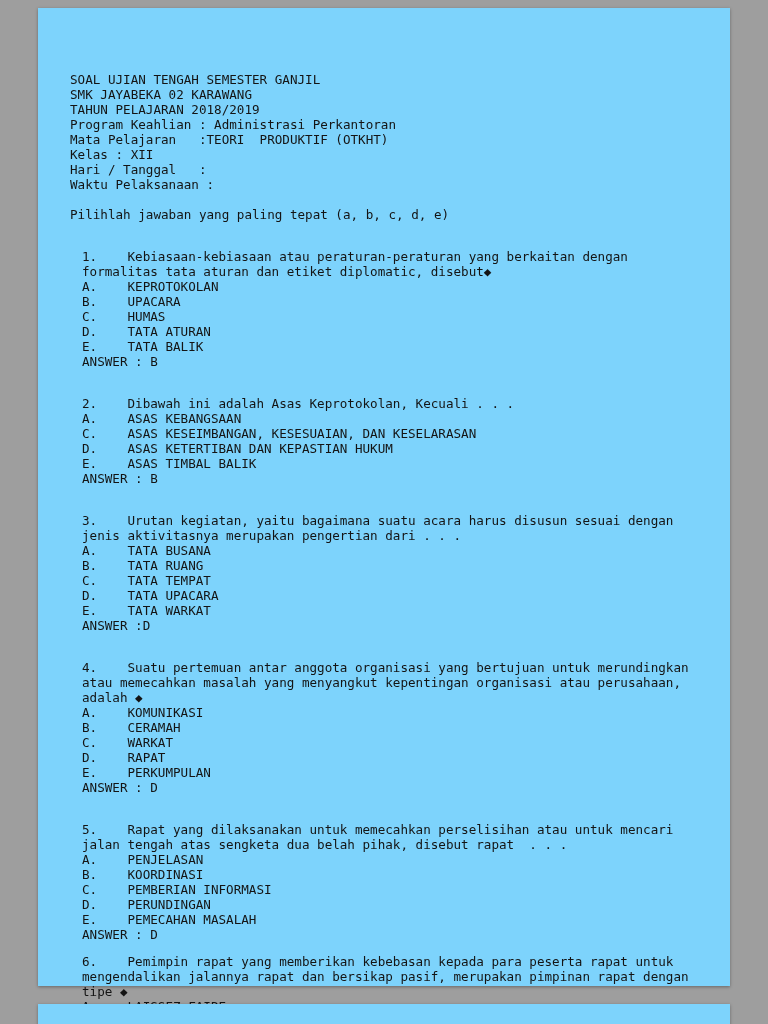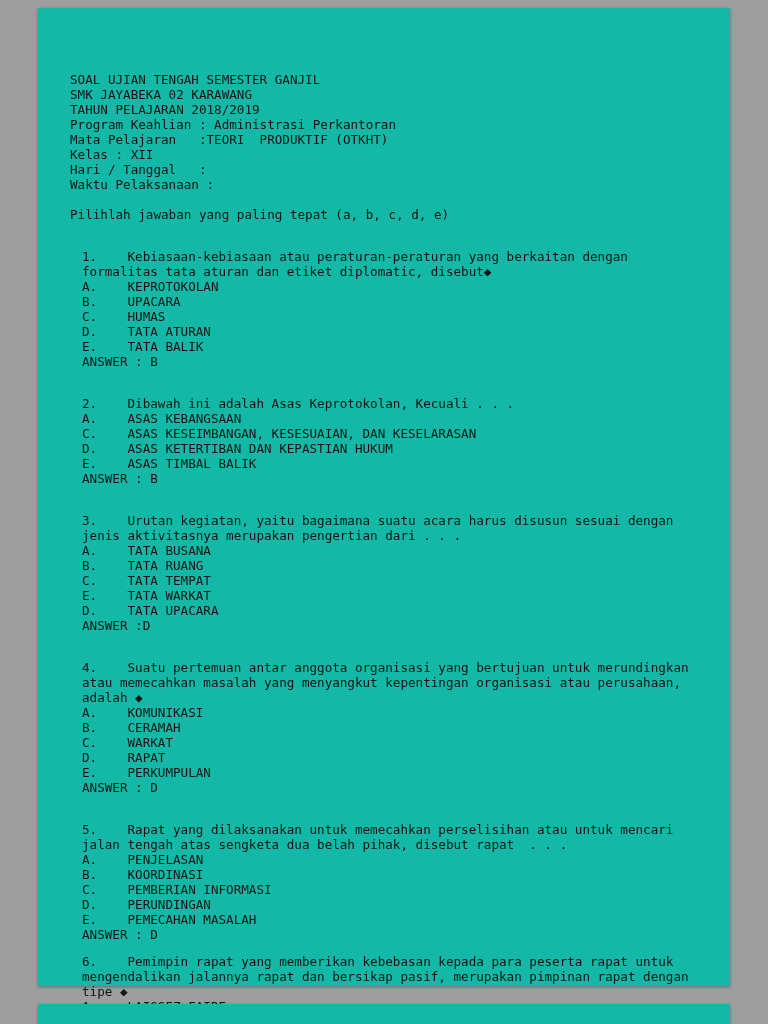--- a/index.html
+++ b/index.html
@@ -17,21 +17,21 @@
   .stage {
     position: absolute;
     inset: 0;
   }
   .page {
     position: absolute;
     left: 38px;
     top: 8px;
     width: 692px;
     height: 978px;
-    background: #14b8a6;
+    background: #7dd3fc;
     box-shadow: 0 1px 3px rgba(0,0,0,0.35);
     box-sizing: border-box;
   }
   .page2 {
     top: 1004px;
     height: 22px;
   }
   .doc {
     position: absolute;
     top: 64px;
@@ -98,22 +98,22 @@
             <div class="line">E.    ASAS TIMBAL BALIK</div>
             <div class="line">ANSWER : B</div>
             <div class="blank"></div>
           </div>
           <div class="question-block">
             <div class="line">3.    Urutan kegiatan, yaitu bagaimana suatu acara harus disusun sesuai dengan
 jenis aktivitasnya merupakan pengertian dari . . .</div>
             <div class="line">A.    TATA BUSANA</div>
             <div class="line">B.    TATA RUANG</div>
             <div class="line">C.    TATA TEMPAT</div>
+            <div class="line">D.    TATA UPACARA</div>
             <div class="line">E.    TATA WARKAT</div>
-            <div class="line">D.    TATA UPACARA</div>
             <div class="line">ANSWER :D</div>
             <div class="blank"></div>
           </div>
           <div class="question-block">
             <div class="line">4.    Suatu pertemuan antar anggota organisasi yang bertujuan untuk merundingkan
 atau memecahkan masalah yang menyangkut kepentingan organisasi atau perusahaan,
 adalah ◆</div>
             <div class="line">A.    KOMUNIKASI</div>
             <div class="line">B.    CERAMAH</div>
             <div class="line">C.    WARKAT</div>

